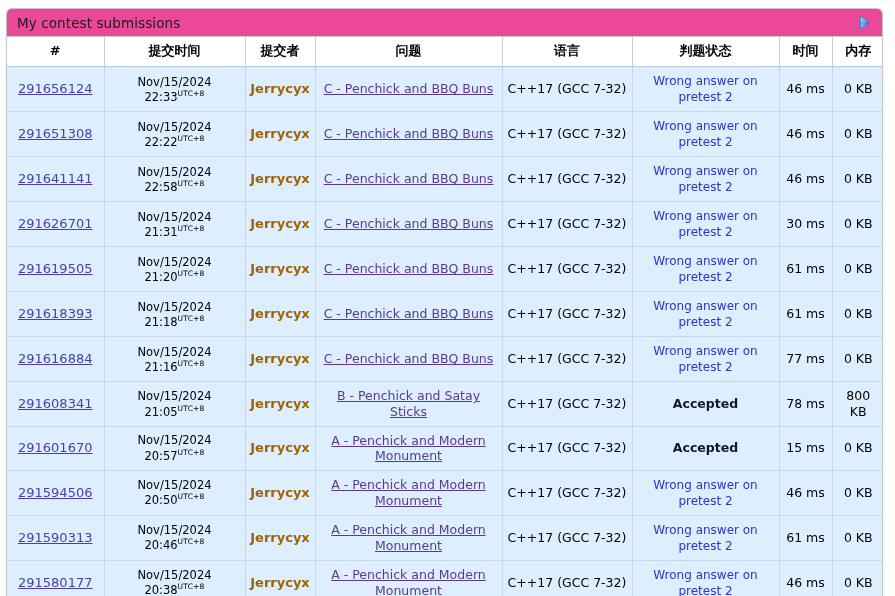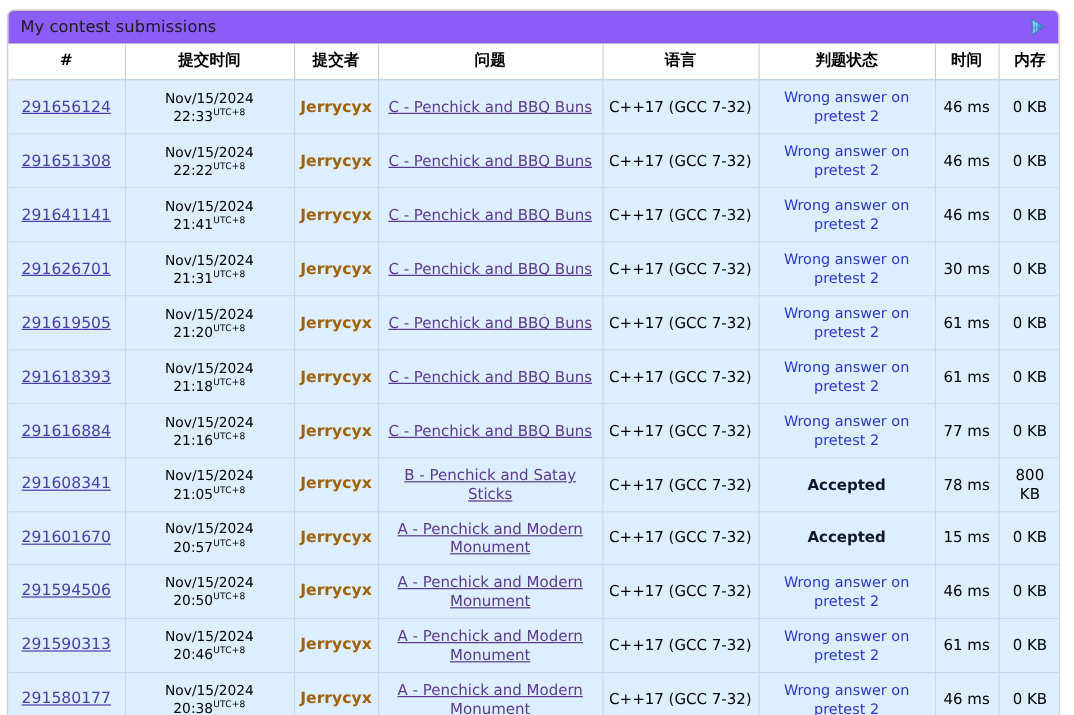--- a/index.html
+++ b/index.html
@@ -27,21 +27,21 @@
     background: #e1e1e1;
     box-sizing: border-box;
     box-shadow: 0 1px 2px rgba(0,0,0,0.12);
     overflow: hidden;
   }
 
   
   #caption-bar {
     position: relative;
     height: 27px;
-    background: #8b5cf6;
+    background: #ec4899;
     display: flex;
     align-items: center;
     padding: 0 8px 0 10px;
   }
   #caption-title {
     font-size: 13.5px;
     color: #1b1b1b;
     font-family: "DejaVu Sans", "Liberation Sans", sans-serif;
     letter-spacing: 0.1px;
     white-space: nowrap;
@@ -226,21 +226,21 @@
             <td>C++17 (GCC 7-32)</td>
             <td><span class="verdict-wrong">Wrong answer on pretest 2</span></td>
             <td class="metric">46 ms</td>
             <td class="metric">0 KB</td>
           </tr>
           <tr>
             <td><a class="id-link">291641141</a></td>
             <td>
               <div class="when">
                 <div>Nov/15/2024</div>
-                <div><span>21:41</span><span class="tz">UTC+8</span></div>
+                <div><span>22:58</span><span class="tz">UTC+8</span></div>
               </div>
             </td>
             <td><span class="author">Jerrycyx</span></td>
             <td><a class="problem-link">C - Penchick and BBQ Buns</a></td>
             <td>C++17 (GCC 7-32)</td>
             <td><span class="verdict-wrong">Wrong answer on pretest 2</span></td>
             <td class="metric">46 ms</td>
             <td class="metric">0 KB</td>
           </tr>
           <tr>

